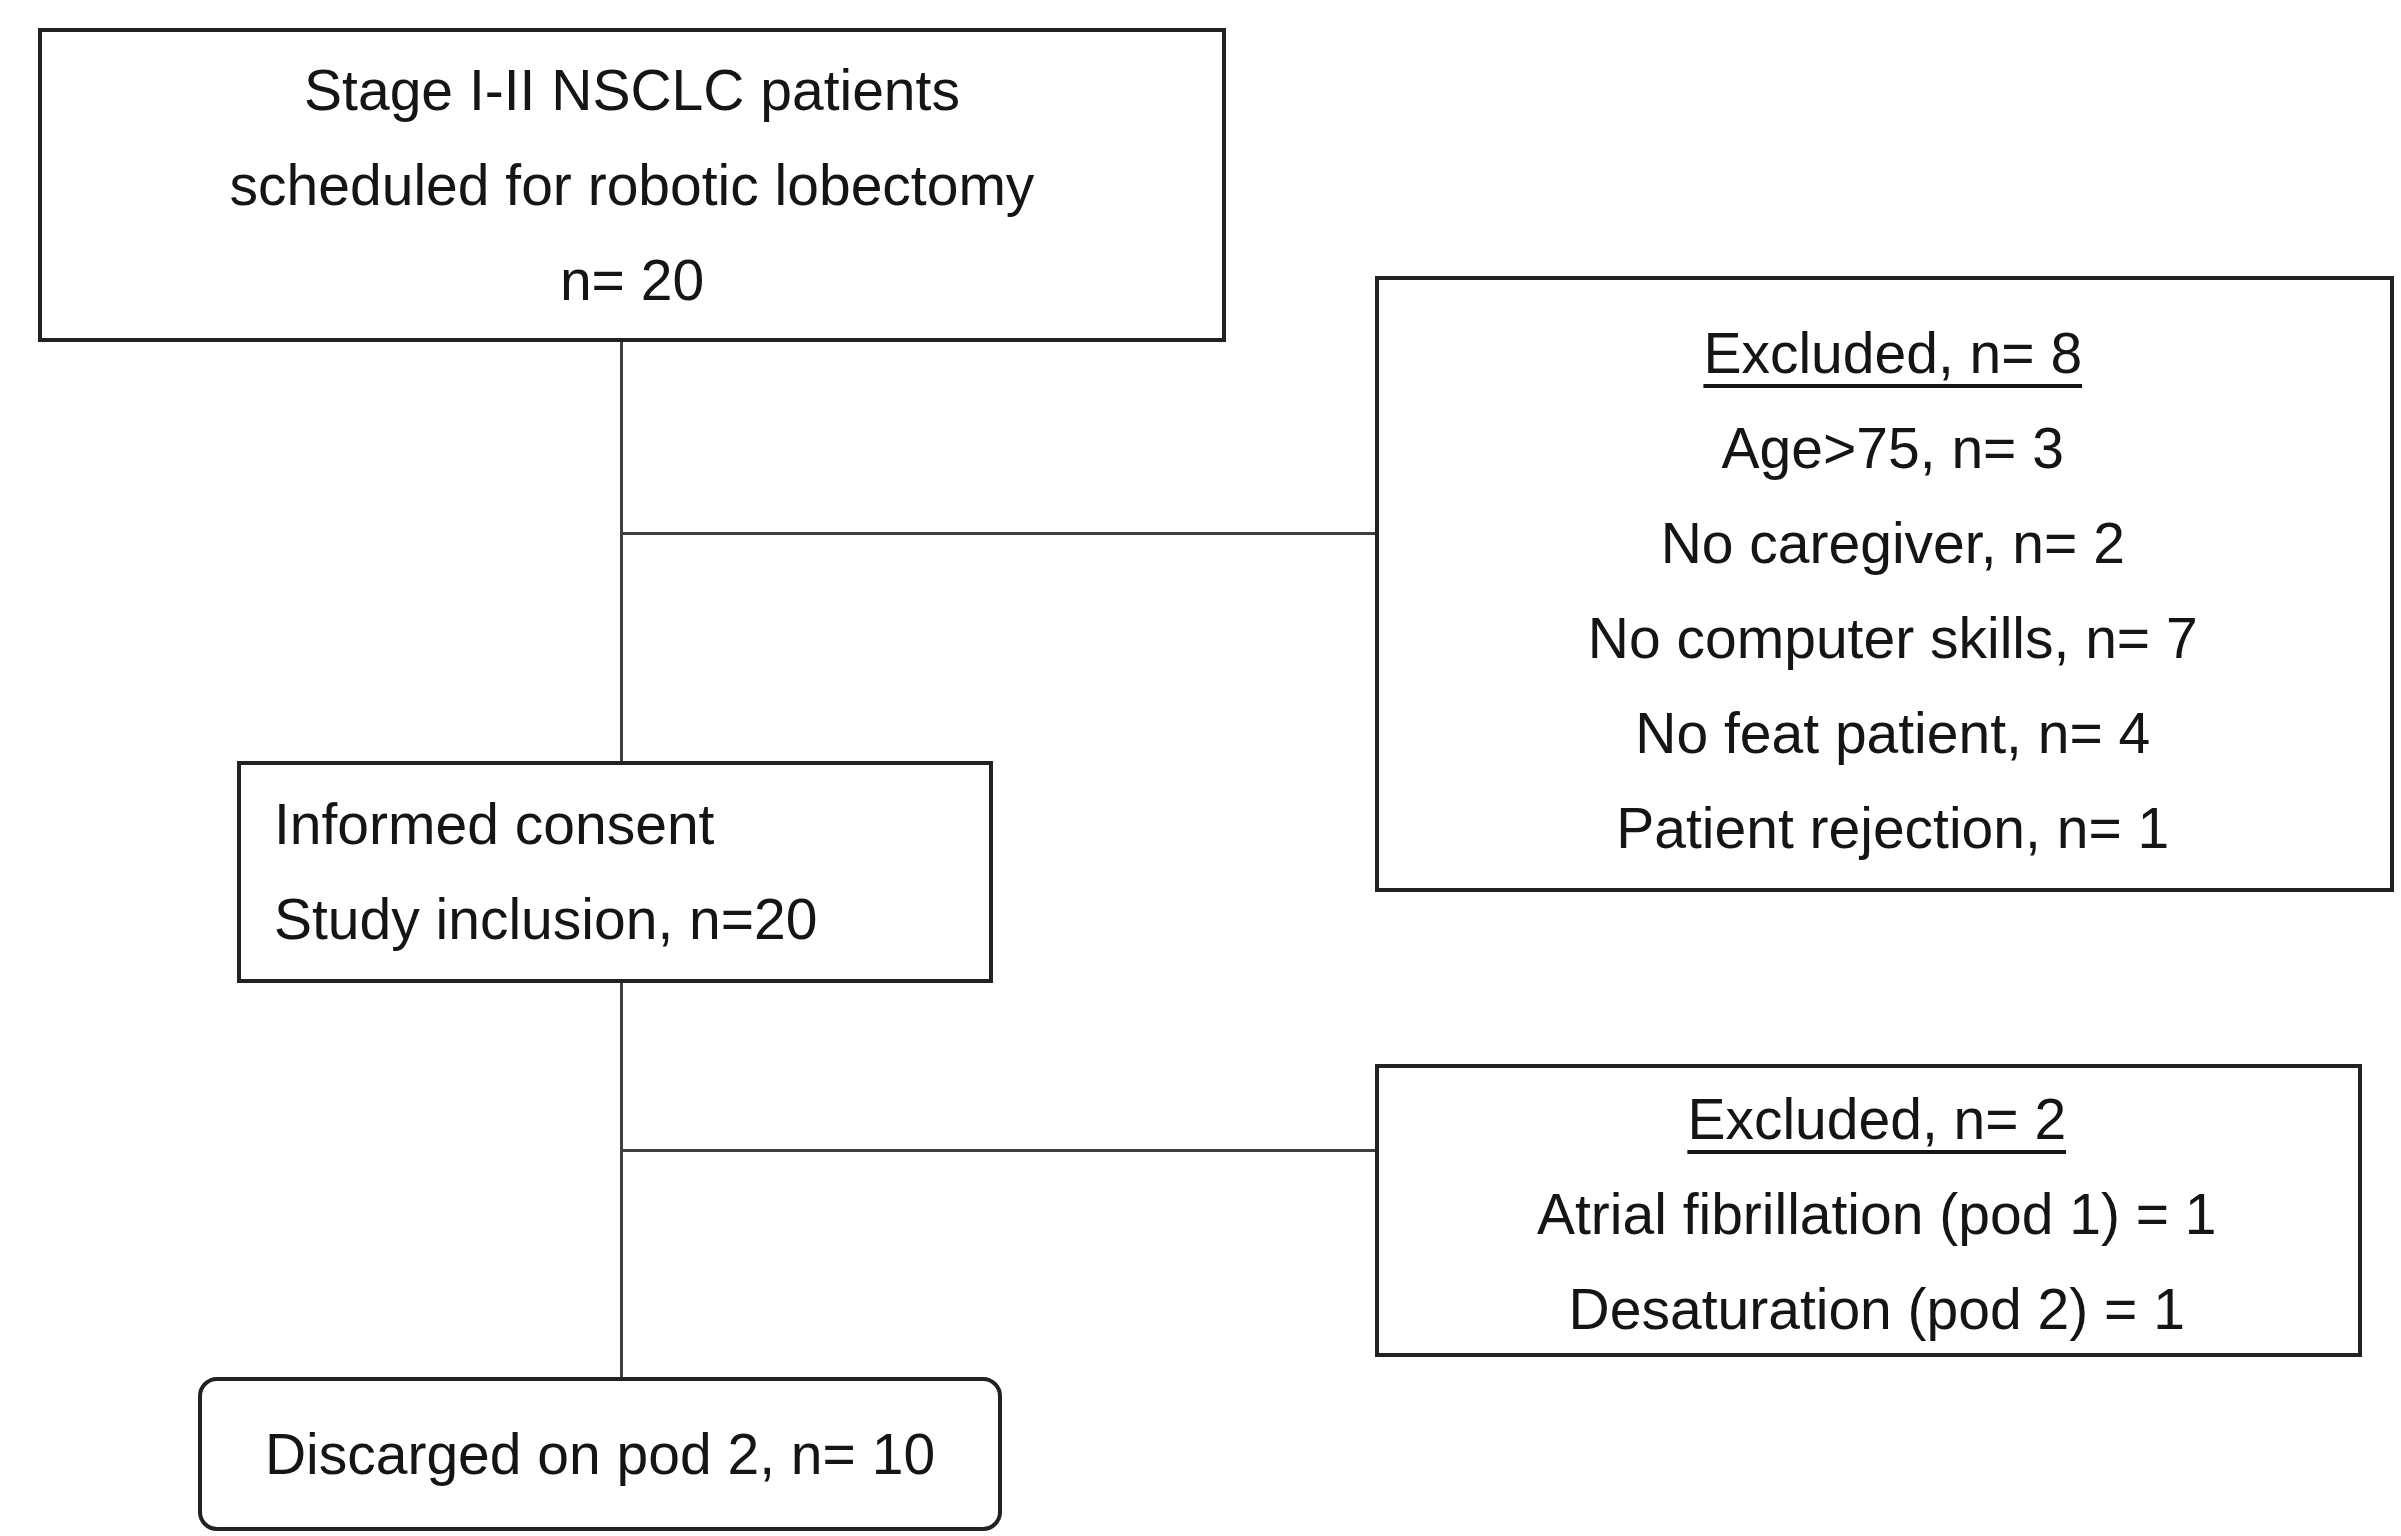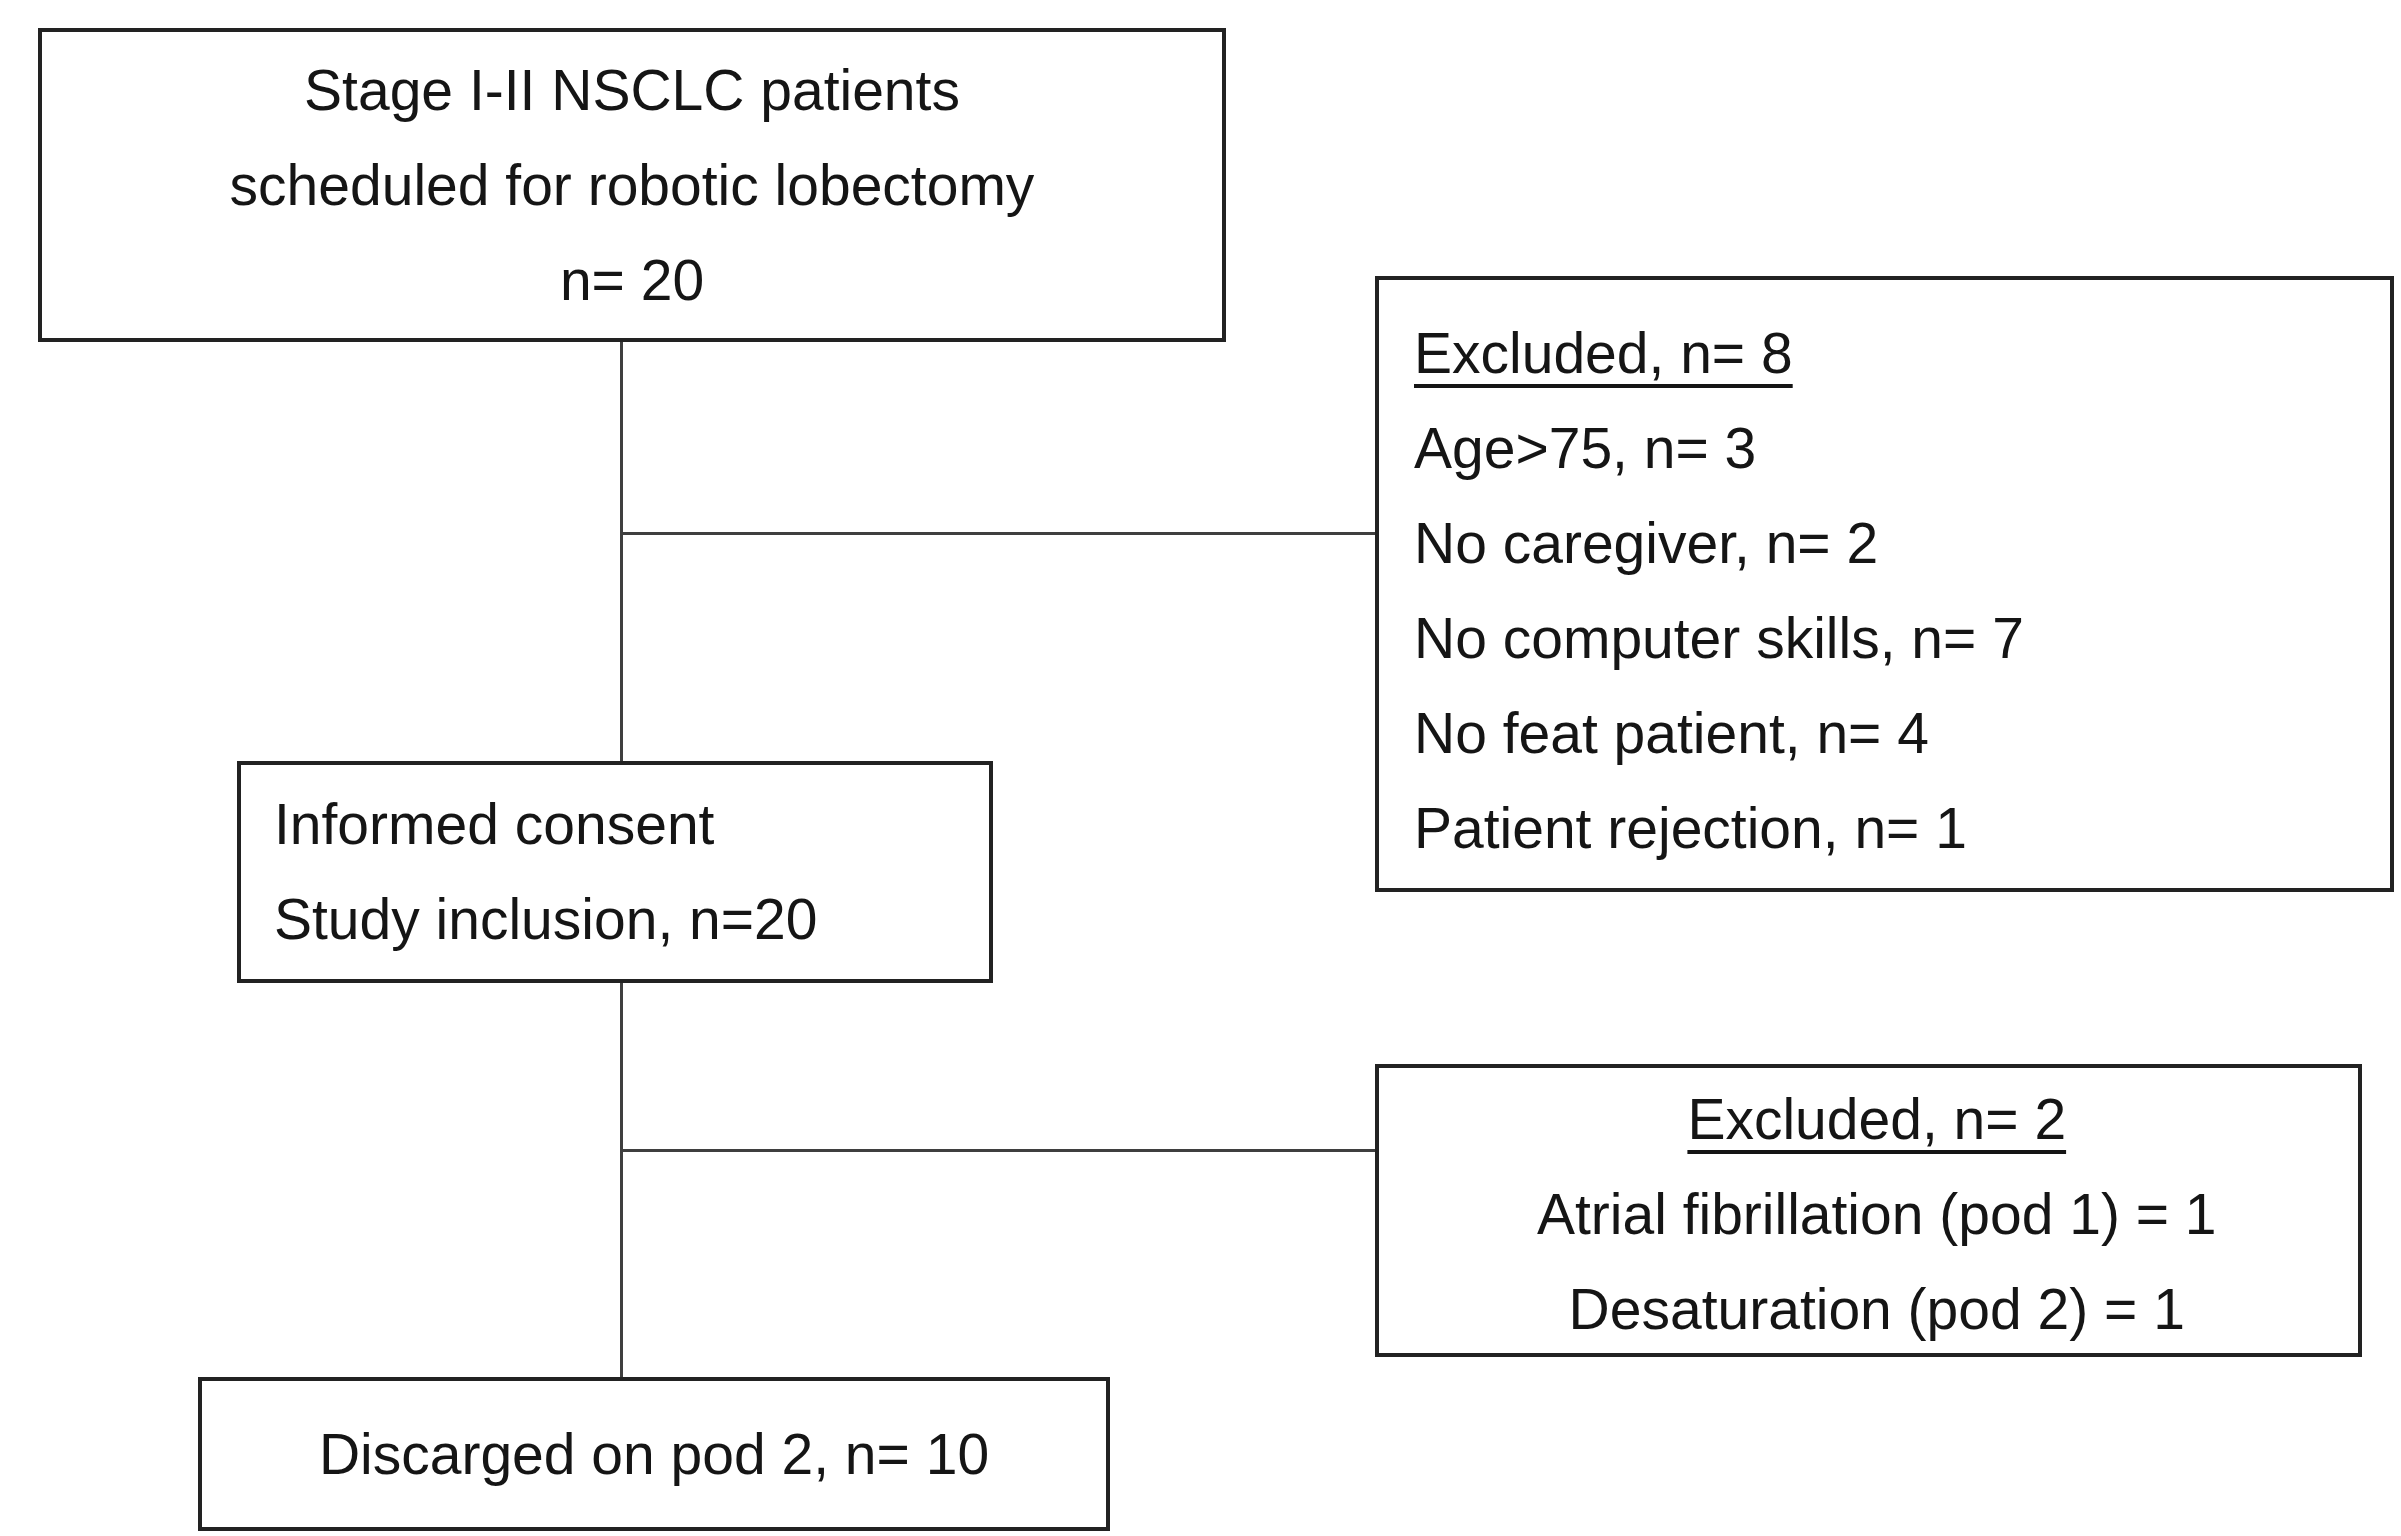--- a/index.html
+++ b/index.html
@@ -32,24 +32,24 @@
   }
   .box .tline { line-height: 95px; white-space: nowrap; }
   .center-col { justify-content: center; align-items: center; text-align: center; margin-left: 15px; }
   .left-col   { justify-content: center; align-items: flex-start; text-align: left; }
   .underlined {
     text-decoration: underline;
     text-decoration-thickness: 3.7px;
     text-underline-offset: 11px;
   }
   #box-enrollment { left: 23px;  top: 28px;   width: 1188px; height: 314px; }
-  #box-excluded-top { left: 1375px; top: 276px; width: 1019px; height: 616px; padding: 13px 18.5px 0 35px; }
+  #box-excluded-top { left: 1375px; top: 276px; width: 1019px; height: 616px; padding: 13px 18.5px 0 35px; align-items: center; }
   #box-inclusion { left: 237px; top: 761px;  width: 756px;  height: 222px; padding-left: 33px; }
   #box-excluded-bottom { left: 1375px; top: 1064px; width: 987px; height: 293px; padding: 7.4px 18.5px 0 35px; align-items: center; }
-  #box-discharge { left: 183px; top: 1377px; width: 912px;  height: 154px; }
+  #box-discharge { left: 183px; top: 1377px; width: 804px;  height: 154px; border-radius: 19px; }
   .connector {
     position: absolute;
     background: var(--connector);
   }
   #connector-v1 { left: 620px; top: 342px;  width: 2.8px;   height: 419px; }
   #connector-h1 { left: 622px; top: 532px;  width: 753px; height: 2.8px; }
   #connector-v2 { left: 620px; top: 983px; width: 2.8px;   height: 395px; }
   #connector-h2 { left: 622px; top: 1149px; width: 753px; height: 2.8px; }
 </style>
 </head>

